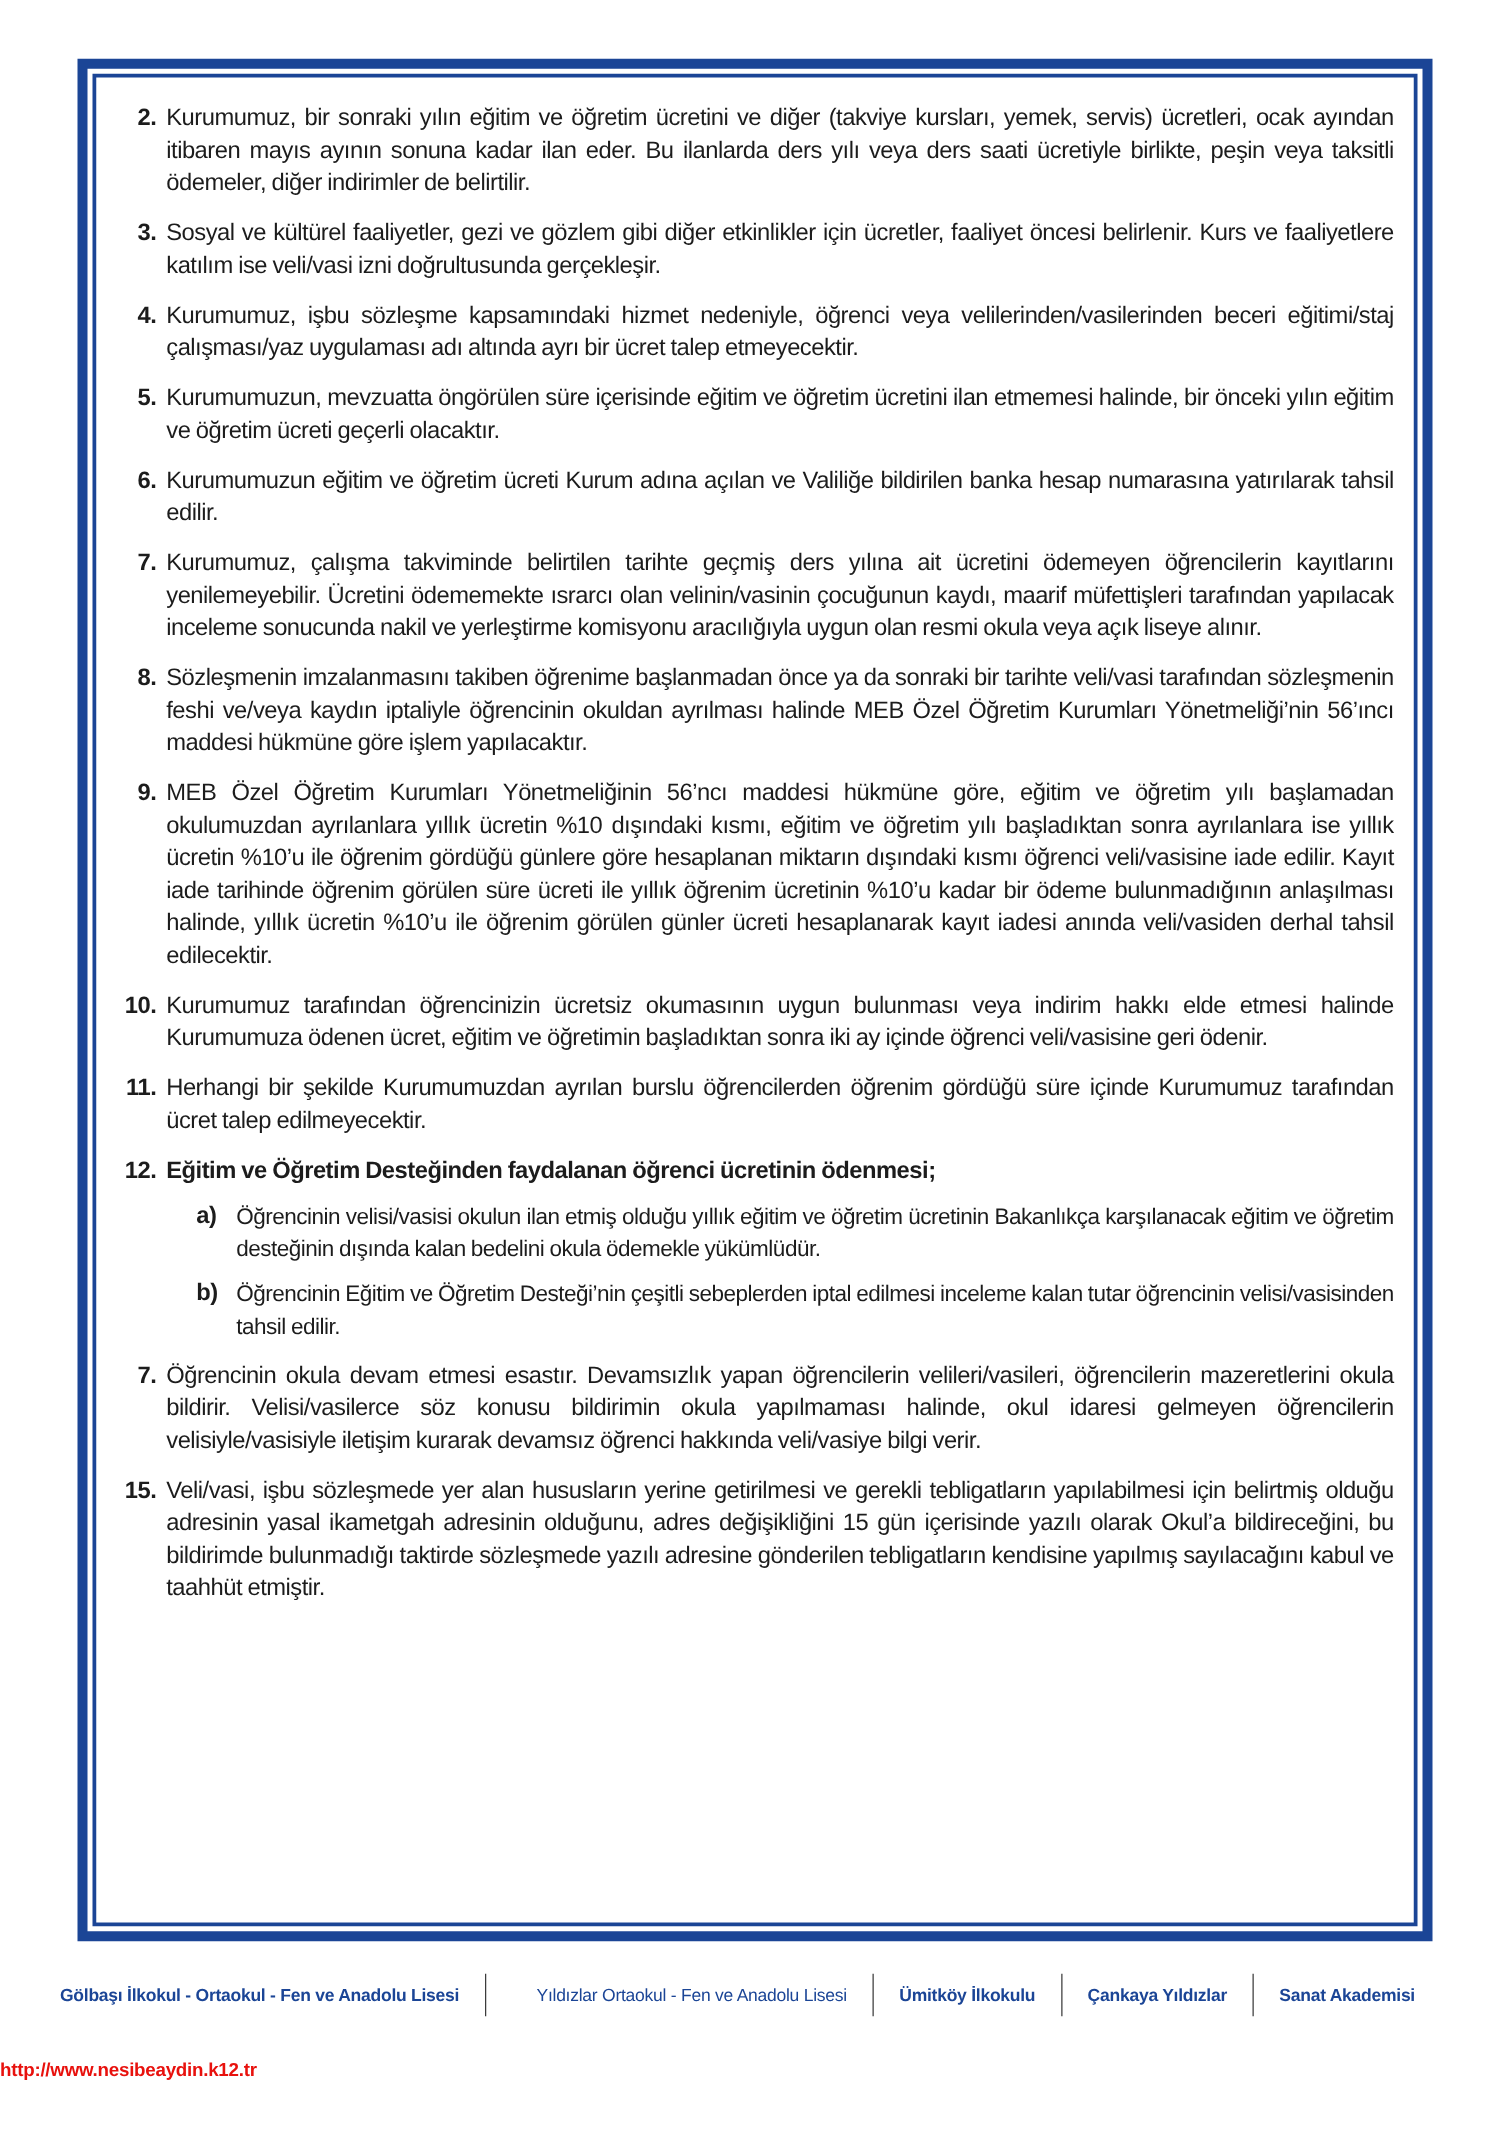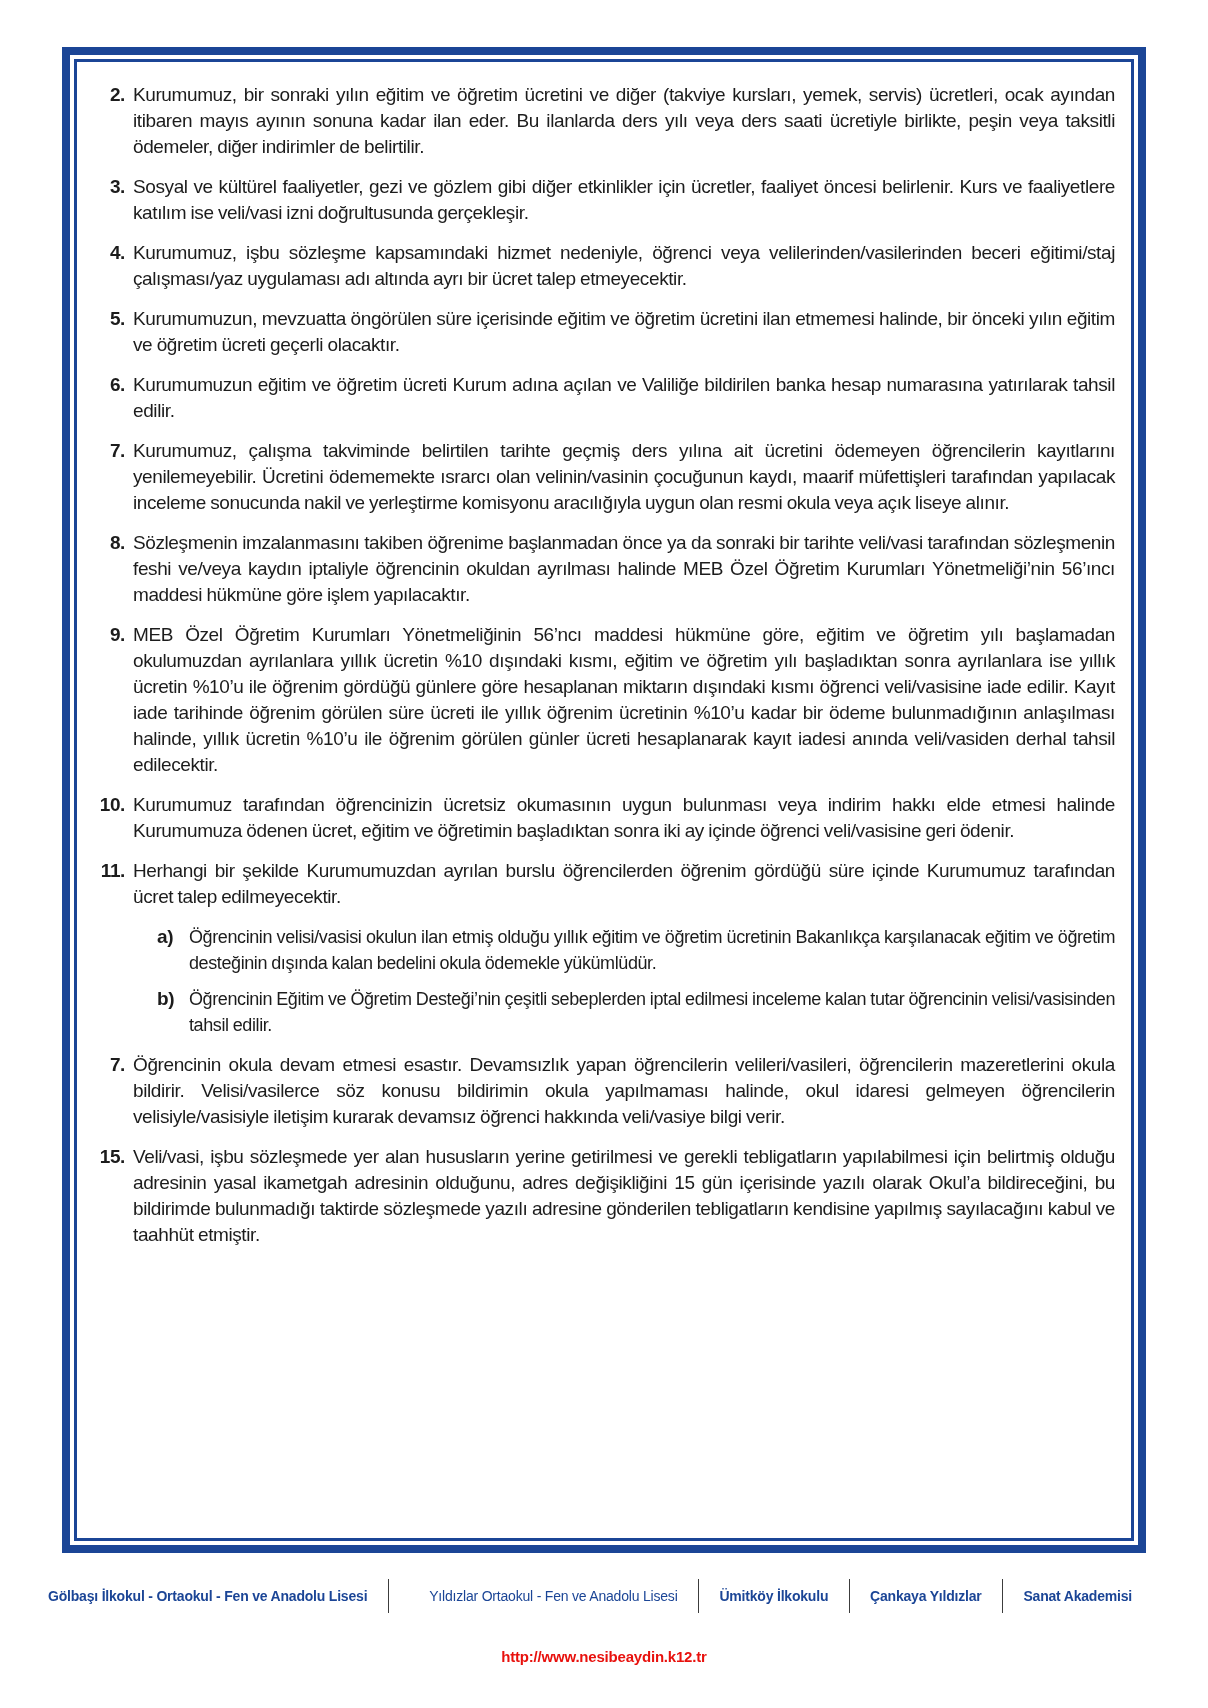--- a/index.html
+++ b/index.html
@@ -45,21 +45,21 @@
     position:absolute;left:48px;top:1578px;width:1084px;height:36px;
     display:flex;align-items:center;justify-content:space-between;
   }
   .school{
     color:var(--blue);font-size:14px;font-weight:700;letter-spacing:-0.2px;
     white-space:nowrap;
   }
   .school.regular{font-weight:400;margin-left:20px;}
   .divider{width:1px;height:34px;background:#3c3c3c;flex:0 0 auto;}
   .site-url{
-    position:absolute;left:0;top:1648px;width:1208px;text-align:center;
+    position:absolute;left:0;top:1648px;width:1208px;
     color:var(--red);font-size:15px;font-weight:700;letter-spacing:-0.2px;
   }
 </style>
 </head>
 <body>
 
 <div class="frame">
   <div class="frame-inner">
     <div class="clauses">
 
@@ -106,20 +106,24 @@
       <div class="clause">
         <span class="num">10.</span>
         <div class="txt">Kurumumuz tarafından öğrencinizin ücretsiz okumasının uygun bulunması veya indirim hakkı elde etmesi halinde Kurumumuza ödenen ücret, eğitim ve öğretimin başladıktan sonra iki ay içinde öğrenci veli/vasisine geri ödenir.</div>
       </div>
 
       <div class="clause">
         <span class="num">11.</span>
         <div class="txt">Herhangi bir şekilde Kurumumuzdan ayrılan burslu öğrencilerden öğrenim gördüğü süre içinde Kurumumuz tarafından ücret talep edilmeyecektir.</div>
       </div>
 
+      <div class="clause" style="margin-bottom:10px;">
+        <span class="num">12.</span>
+        <div class="txt bold">Eğitim ve Öğretim Desteğinden faydalanan öğrenci ücretinin ödenmesi;</div>
+      </div>
 
       <div class="subclause">
         <span class="letter">a)</span>
         <div class="txt">Öğrencinin velisi/vasisi okulun ilan etmiş olduğu yıllık eğitim ve öğretim ücretinin Bakanlıkça karşılanacak eğitim ve öğretim desteğinin dışında kalan bedelini okula ödemekle yükümlüdür.</div>
       </div>
 
       <div class="subclause" style="margin-bottom:14px;">
         <span class="letter">b)</span>
         <div class="txt">Öğrencinin Eğitim ve Öğretim Desteği’nin çeşitli sebeplerden iptal edilmesi inceleme kalan tutar öğrencinin velisi/vasisinden tahsil edilir.</div>
       </div>

